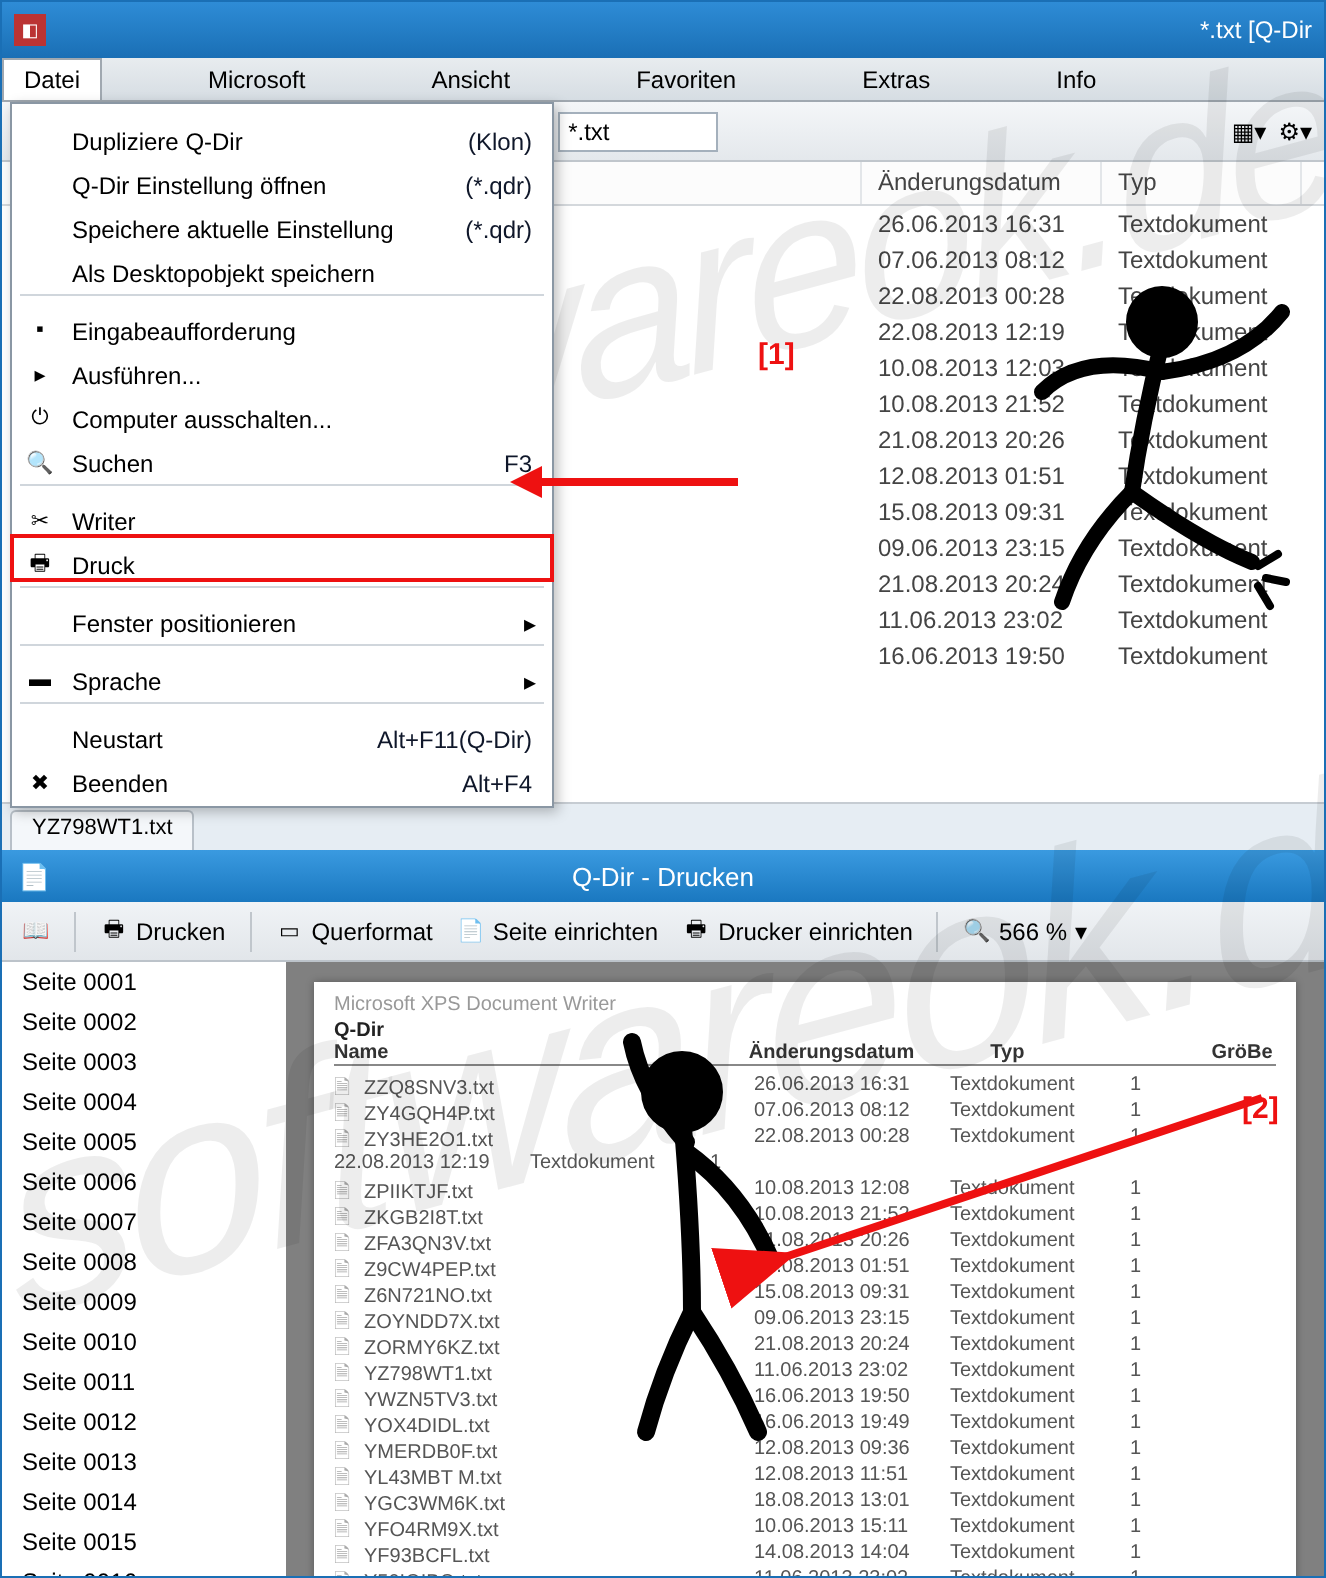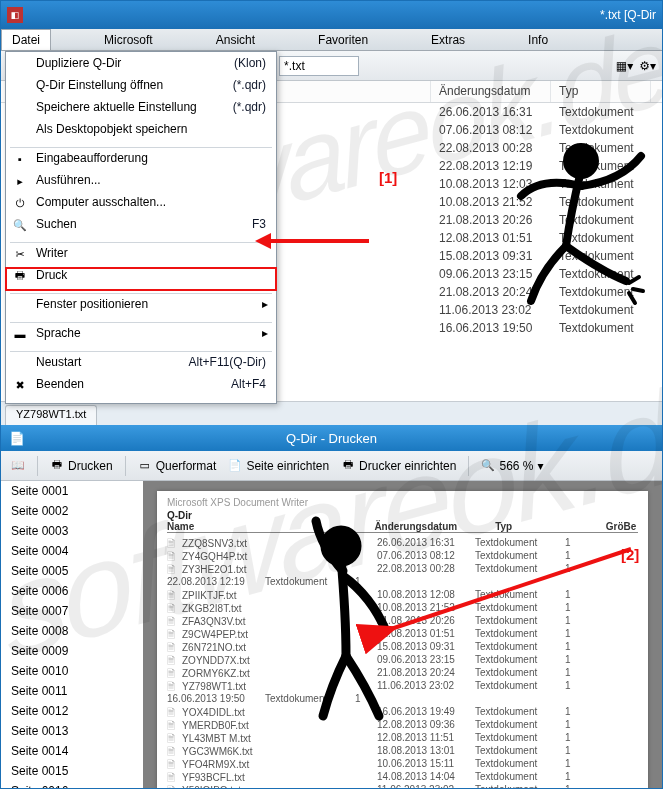--- a/index.html
+++ b/index.html
@@ -17,21 +17,21 @@
 .file-header { height: 22px; display: flex; border-bottom: 1px solid #d4d8dc; font-size: 12px; color:#333; background:#fcfcfc;}
 .file-header .col { padding: 3px 8px; border-right: 1px solid #e3e6e9; }
 .file-rows { font-size: 12px; }
 .file-rows .row { display: flex; height: 18px; align-items: center; }
 .file-rows .row .col { padding: 0 8px; white-space: nowrap; overflow:hidden; }
 .col-name { width: 430px; }
 .col-date { width: 120px; color:#444; }
 .col-typ { width: 100px; color:#444; }
 
 .dropdown { position: absolute; top: 50px; left: 4px; width: 272px; background: #fff; border: 1px solid #8a97a4; box-shadow: 2px 2px 6px rgba(0,0,0,0.25); z-index: 50; font-size: 12px; padding: 4px 0;}
-.dropdown .mi { display: flex; align-items: flex-start; height: 22px; padding: 0 10px 0 30px; position: relative; cursor:pointer;}
+.dropdown .mi { display: flex; align-items: flex-end; height: 22px; padding: 0 10px 0 30px; position: relative; cursor:pointer;}
 .dropdown .mi .ico { position:absolute; left:6px; width:16px; height:16px; display:flex;align-items:center;justify-content:center; font-size:11px;}
 .dropdown .mi .label { flex:1; }
 .dropdown .mi .accel { color:#0f172a; }
 .dropdown .mi .arrow { position:absolute; right:8px; }
 .dropdown .sep { height: 1px; background: #d0d6dc; margin: 3px 4px; }
 .dropdown .mi.highlight { outline: 2px solid #e11; outline-offset: -1px; }
 
 .tabbar { height: 24px; background:#e6edf3; display:flex;align-items:flex-end; border-top:1px solid #c6ccd2; padding:0 4px; gap:2px;}
 .tabbar .tab { height:20px; padding:2px 10px; font-size:11px; background:#f4f7fa; border:1px solid #b8c0c8; border-bottom:none; border-radius:3px 3px 0 0;}
 
@@ -393,20 +393,21 @@
             <div class="ptyp">Textdokument</div>
             <div class="psize">1</div>
           </div>
           <div class="prow">
             <div class="pname"><span class="ficon">🗎</span>YZ798WT1.txt</div>
             <div class="pdate">11.06.2013  23:02</div>
             <div class="ptyp">Textdokument</div>
             <div class="psize">1</div>
           </div>
           <div class="prow">
+            <div class="pname"><span class="ficon">🗎</span>YWZN5TV3.txt</div>
             <div class="pdate">16.06.2013  19:50</div>
             <div class="ptyp">Textdokument</div>
             <div class="psize">1</div>
           </div>
           <div class="prow">
             <div class="pname"><span class="ficon">🗎</span>YOX4DIDL.txt</div>
             <div class="pdate">16.06.2013  19:49</div>
             <div class="ptyp">Textdokument</div>
             <div class="psize">1</div>
           </div>

